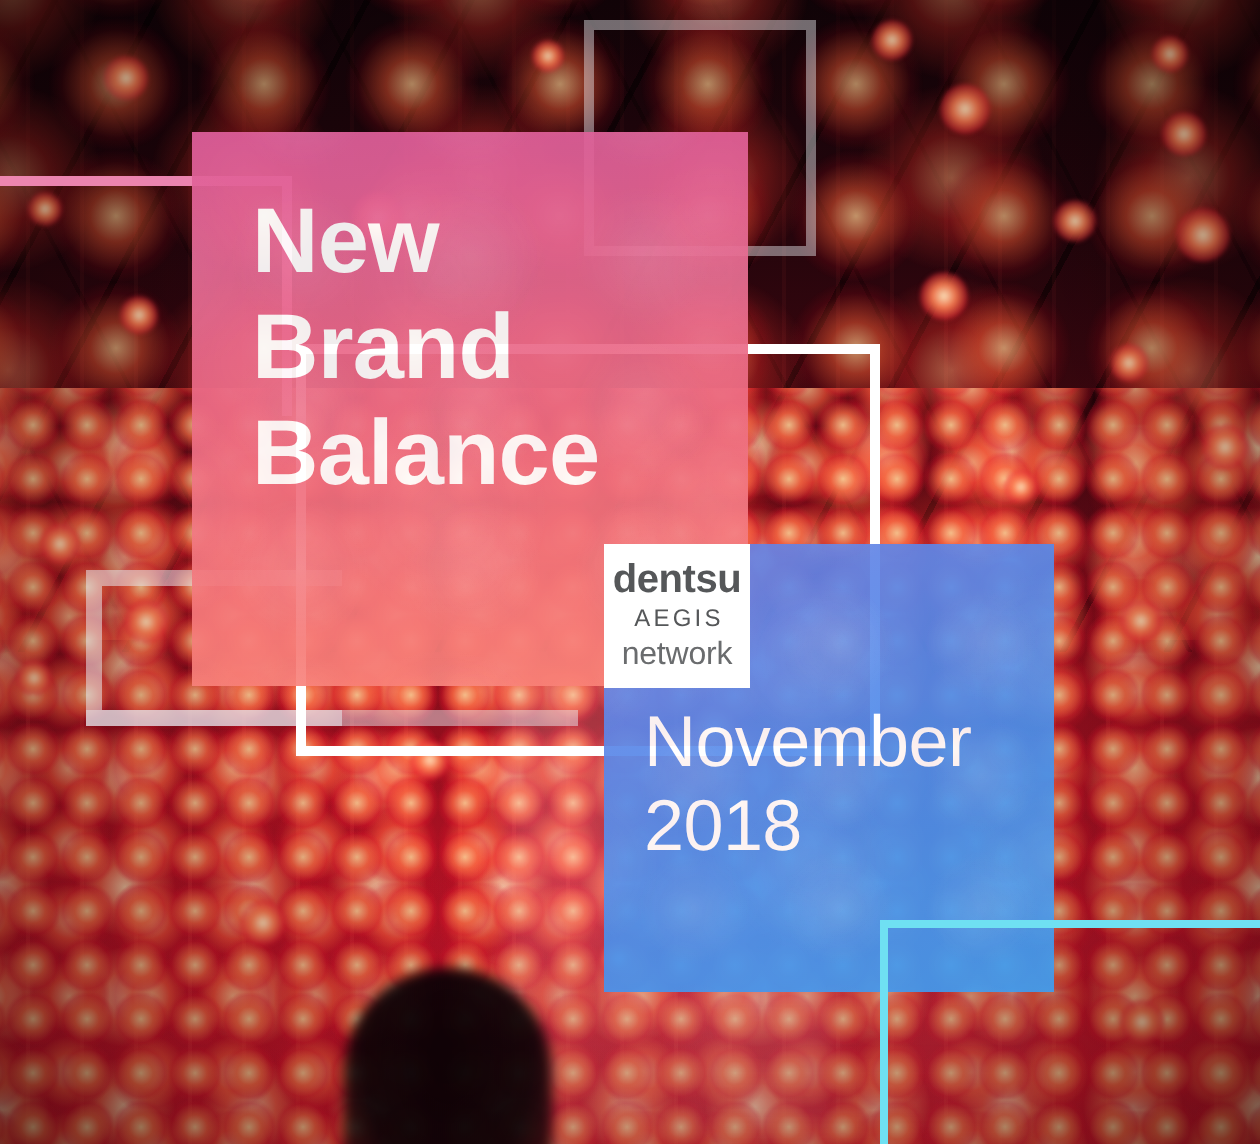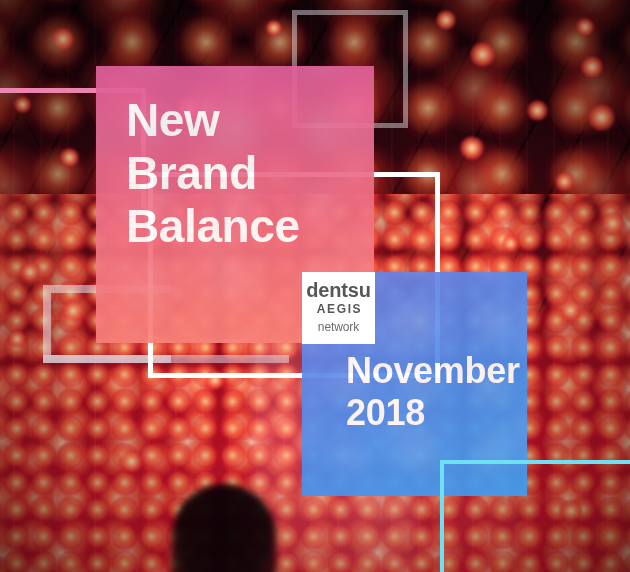--- a/index.html
+++ b/index.html
@@ -235,24 +235,23 @@
     background-position: 9px 17px, 44px 5px;
   }
   .dateline {
     position: absolute;
     left: 20px;
     top: 78px;
     right: 6px;
     color: #ffffff;
     font-size: 36px;
     line-height: 42px;
-    font-weight: 700;
+    font-weight: 400;
     letter-spacing: -0.3px;
     white-space: pre-line;
-    margin-left: 24px;
   }
 
   
   .logo-box {
     position: absolute;
     left: 302px;
     top: 272px;
     width: 73px;
     height: 71px;
     background: #ffffff;
@@ -264,28 +263,28 @@
   }
   .logo-dentsu {
     font-size: 20px;
     font-weight: 700;
     color: #555759;
     letter-spacing: -0.2px;
     line-height: 19px;
   }
   .logo-aegis {
     font-size: 12px;
-    font-weight: 700;
+    font-weight: 400;
     color: #555759;
     letter-spacing: 1.6px;
     line-height: 18px;
     padding-left: 2px;
   }
   .logo-network {
-    font-size: 12px;
+    font-size: 16px;
     font-weight: 400;
     color: #6a6c6e;
     letter-spacing: -0.1px;
     line-height: 19px;
   }
 </style>
 </head>
 <body>
 
 <div id="slide">

